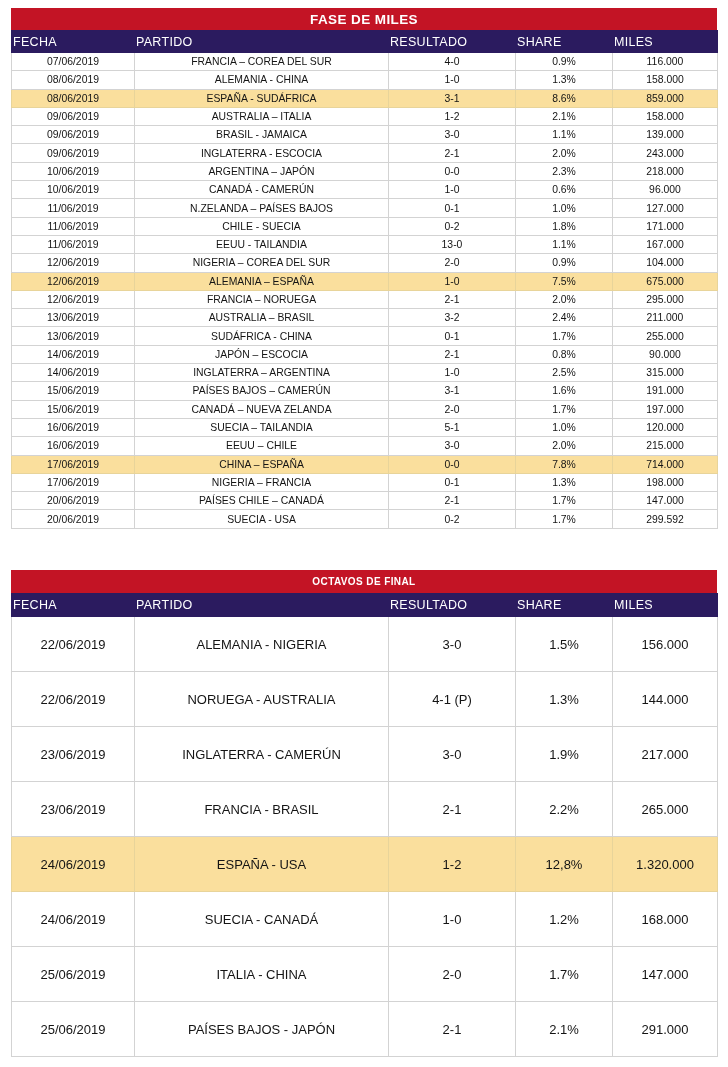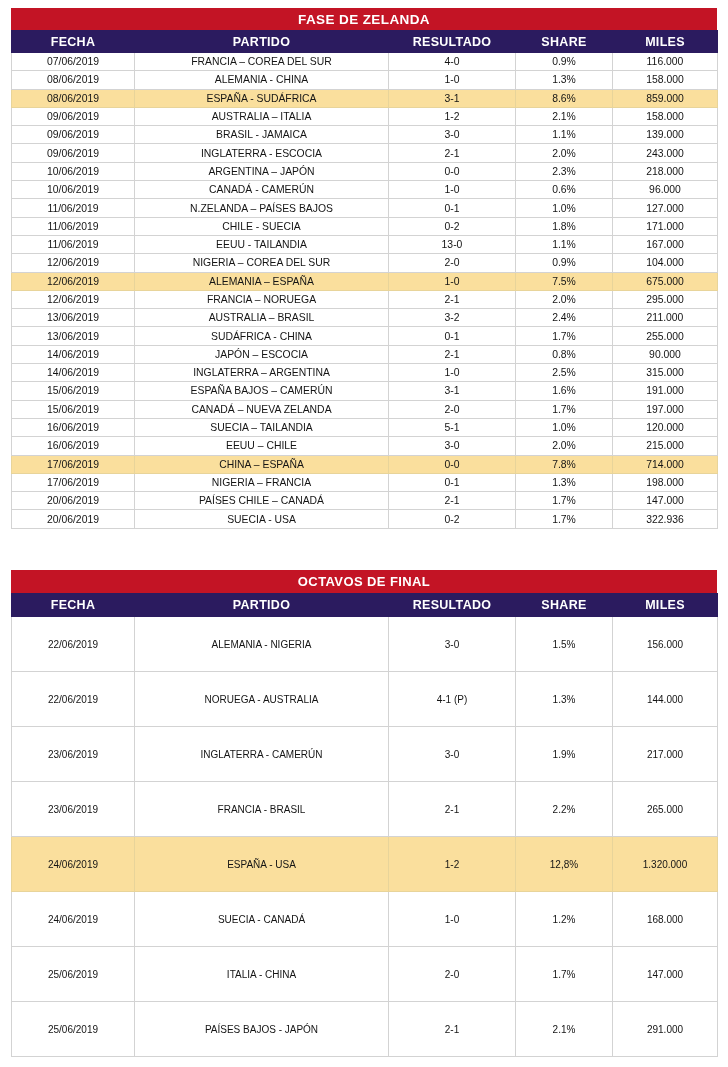--- a/index.html
+++ b/index.html
@@ -36,72 +36,72 @@
   .banner {
     background: #C31425;
     color: #ffffff;
     text-align: center;
     font-weight: bold;
     letter-spacing: 0.4px;
     box-sizing: border-box;
     border: 1px solid #C31425;
   }
   #groups-block .banner { height: 22px; line-height: 21px; font-size: 13.5px; }
-  #knockout-block .banner { height: 23px; line-height: 22px; font-size: 13px; }
+  #knockout-block .banner { height: 23px; line-height: 22px; font-size: 10px; }
 
   table.grid {
     width: 100%;
     border-collapse: collapse;
     table-layout: fixed;
   }
 
   table.grid th {
     background: #2B1B5F;
     color: #ffffff;
-    font-weight: bold;
-    text-align: center;
+    font-weight: normal;
+    text-align: left;
     border: 1px solid #2B1B5F;
     box-sizing: border-box;
     letter-spacing: 0.3px;
   }
   #groups-block th { height: 22px; font-size: 12.5px; }
   #knockout-block th { height: 23px; font-size: 12.5px; }
 
   table.grid td {
     text-align: center;
     border: 1px solid #d3d3d3;
     box-sizing: border-box;
     color: #141414;
     background: #ffffff;
     white-space: nowrap;
     overflow: hidden;
   }
 
   #groups-block td { height: 18.3px; font-size: 10.4px; padding: 0; }
-  #knockout-block td { height: 55px; font-size: 10px; padding: 0; }
+  #knockout-block td { height: 55px; font-size: 13px; padding: 0; }
 
   tr.is-highlight td {
     background: #FADF9D;
     border-color: #e8d49a;
   }
 
   
   col.c-fecha    { width: 123px; }
   col.c-partido  { width: 254px; }
   col.c-resultado{ width: 127px; }
   col.c-share    { width: 97px; }
   col.c-miles    { width: 105px; }
 </style>
 </head>
 <body>
 
 <div class="page">
 
   <section class="table-block" id="groups-block">
-    <div class="banner">FASE DE ZELANDA</div>
+    <div class="banner">FASE DE MILES</div>
     <table class="grid">
       <colgroup>
         <col class="c-fecha">
           <col class="c-partido">
           <col class="c-resultado">
           <col class="c-share">
           <col class="c-miles">
       </colgroup>
       <thead>
         <tr>
@@ -234,21 +234,21 @@
           </tr>
           <tr>
             <td>14/06/2019</td>
             <td>INGLATERRA – ARGENTINA</td>
             <td>1-0</td>
             <td>2.5%</td>
             <td>315.000</td>
           </tr>
           <tr>
             <td>15/06/2019</td>
-            <td>ESPAÑA BAJOS – CAMERÚN</td>
+            <td>PAÍSES BAJOS – CAMERÚN</td>
             <td>3-1</td>
             <td>1.6%</td>
             <td>191.000</td>
           </tr>
           <tr>
             <td>15/06/2019</td>
             <td>CANADÁ – NUEVA ZELANDA</td>
             <td>2-0</td>
             <td>1.7%</td>
             <td>197.000</td>
@@ -286,21 +286,21 @@
             <td>PAÍSES CHILE – CANADÁ</td>
             <td>2-1</td>
             <td>1.7%</td>
             <td>147.000</td>
           </tr>
           <tr>
             <td>20/06/2019</td>
             <td>SUECIA - USA</td>
             <td>0-2</td>
             <td>1.7%</td>
-            <td>322.936</td>
+            <td>299.592</td>
           </tr>
         </tbody>
     </table>
   </section>
 
   <section class="table-block" id="knockout-block">
     <div class="banner">OCTAVOS DE FINAL</div>
     <table class="grid">
       <colgroup>
         <col class="c-fecha">

